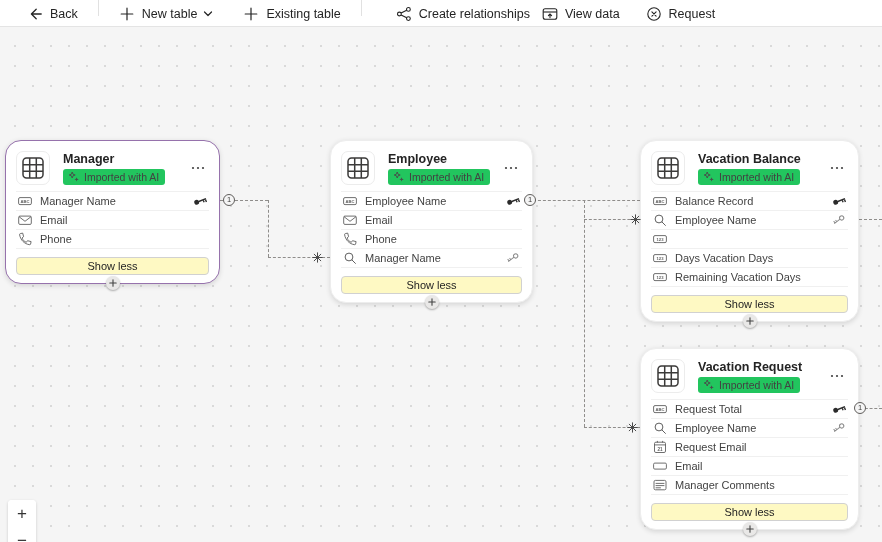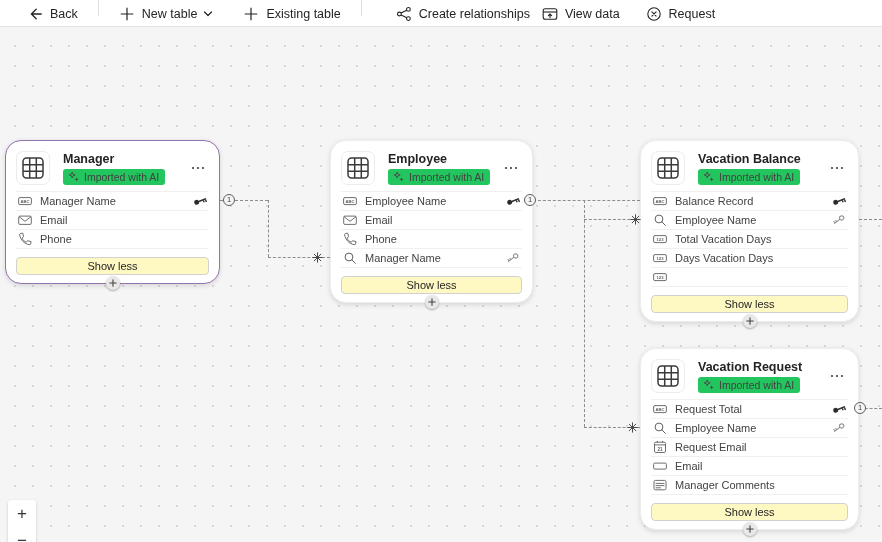--- a/index.html
+++ b/index.html
@@ -396,32 +396,32 @@
           </svg>
         <span class="f-label">Employee Name</span>
         <svg class="f-right">
             <use href="#i-keyout"></use>
           </svg>
       </div>
       <div class="field-row">
         <svg class="f-icon">
             <use href="#i-number"></use>
           </svg>
-        <span class="f-label">Total Vacation Days</span>
       </div>
       <div class="field-row">
         <svg class="f-icon">
             <use href="#i-number"></use>
           </svg>
         <span class="f-label">Days Vacation Days</span>
       </div>
       <div class="field-row">
         <svg class="f-icon">
             <use href="#i-number"></use>
           </svg>
+        <span class="f-label">Remaining Vacation Days</span>
       </div>
     </div>
     <button class="show-less">Show less</button>
     <div class="add-field">
         <svg width="8" height="8">
           <use href="#i-plussmall"></use>
         </svg>
       </div>
   </div>
 

